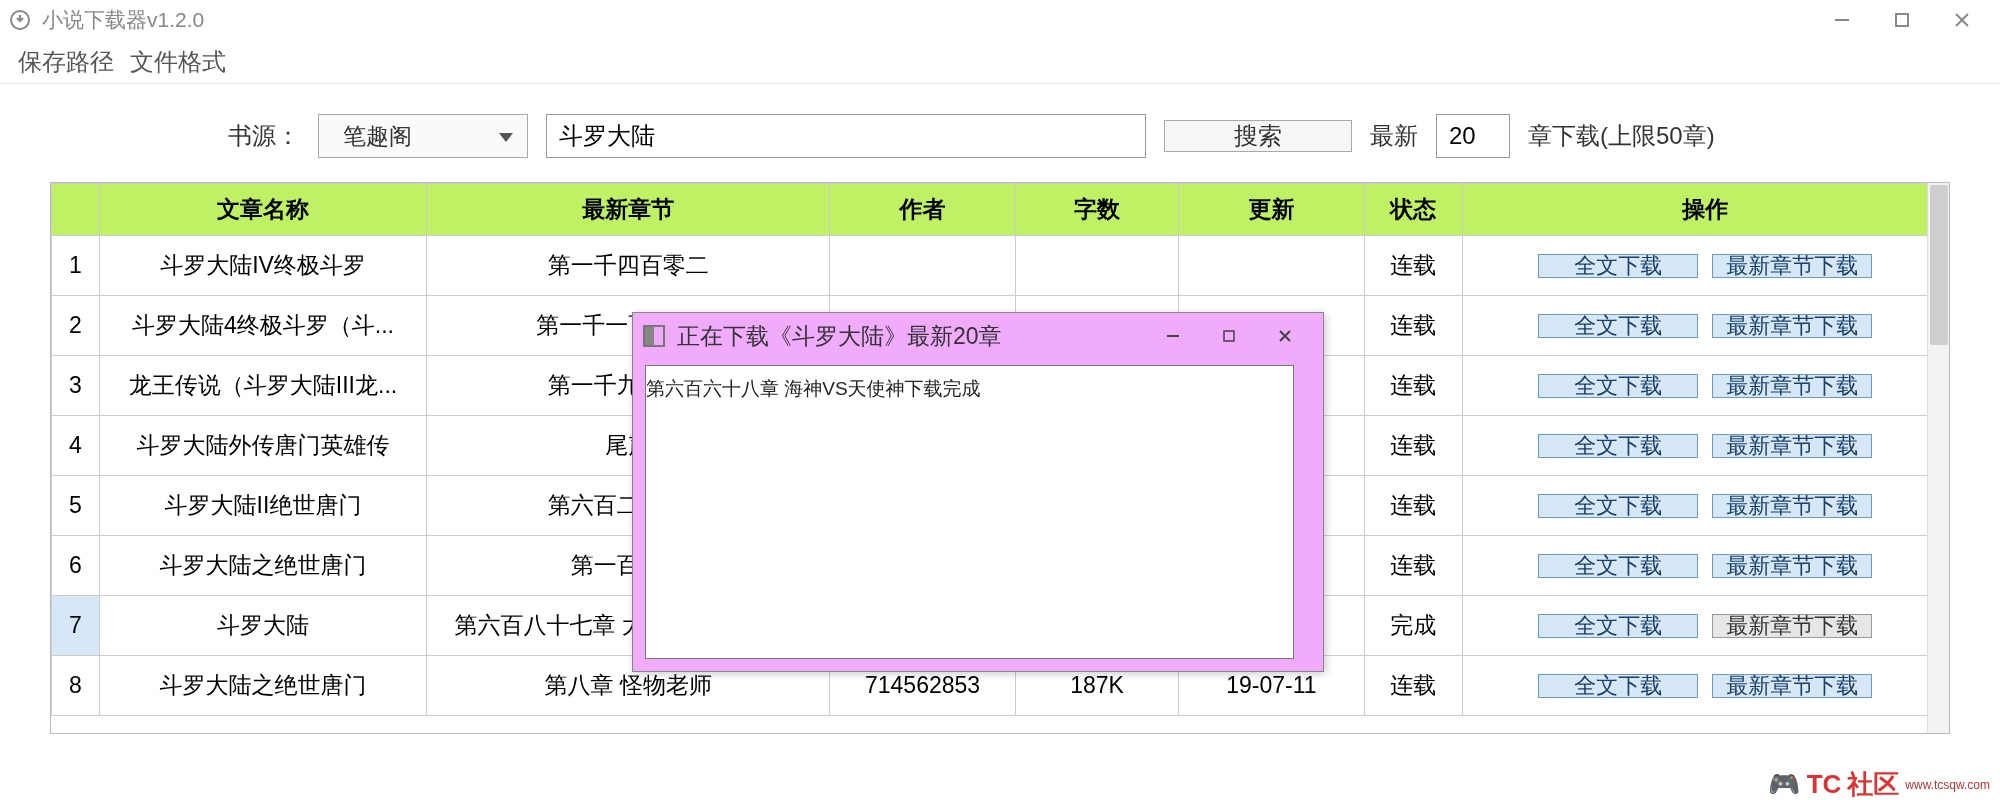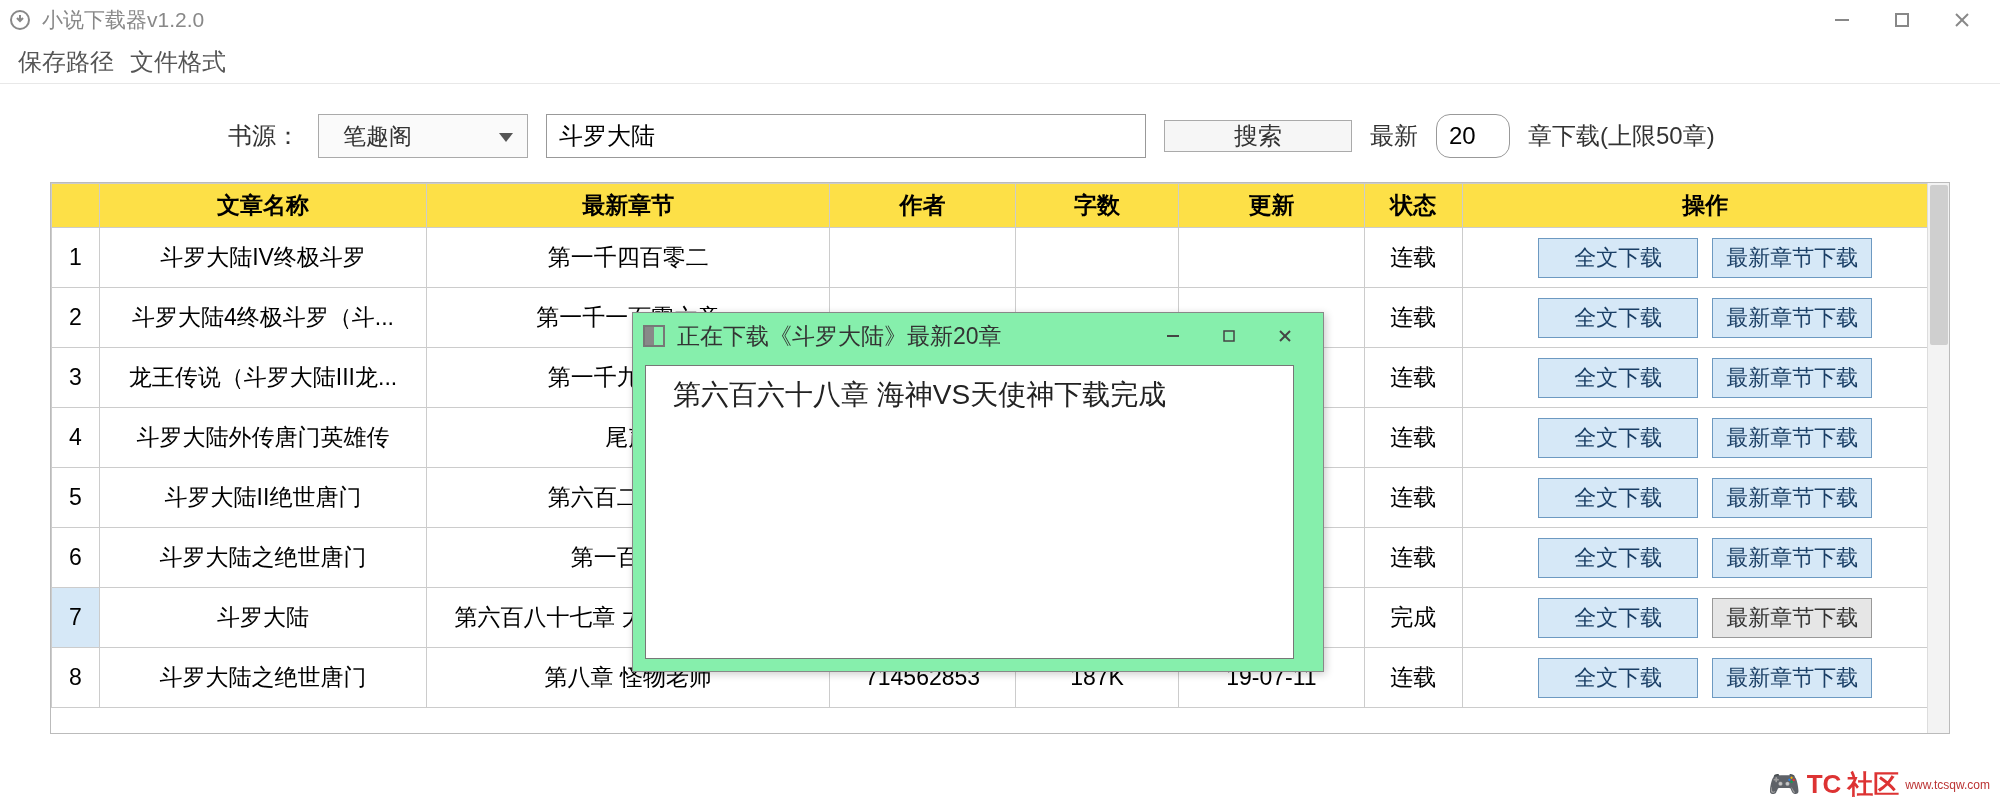--- a/index.html
+++ b/index.html
@@ -97,21 +97,21 @@
   width: 188px;
   height: 32px;
   border: 1px solid #aaa;
   background: #f6f6f6;
   font-size: 24px;
   display: flex;
   align-items: center;
   justify-content: center;
   cursor: default;
 }
-.count-input { width: 74px; border-radius: 14px; }
+.count-input { width: 74px; }
 .table-wrap {
   margin: 0 50px 0 50px;
   border: 1px solid #bbb;
   position: relative;
   height: 552px;
   overflow: hidden;
 }
 table {
   width: 100%;
   border-collapse: collapse;
@@ -121,23 +121,23 @@
   border: 1px solid #ccc;
   font-size: 23px;
   text-align: center;
   height: 60px;
   overflow: hidden;
   white-space: nowrap;
   text-overflow: ellipsis;
   padding: 0 6px;
 }
 th {
-  background: #fde047;
+  background: #bef264;
   font-weight: bold;
-  height: 44px;
+  height: 52px;
   font-family: Liberation Mono, monospace;
 }
 col.c0 { width: 44px; }
 col.c1 { width: 300px; }
 col.c2 { width: 370px; }
 col.c3 { width: 170px; }
 col.c4 { width: 150px; }
 col.c5 { width: 170px; }
 col.c6 { width: 90px; }
 col.c7 { width: 446px; }
@@ -151,21 +151,21 @@
   align-items: center;
   height: 100%;
 }
 .abtn {
   border: 1px solid #6d99c1;
   background: #d6e8f7;
   color: #1b3f66;
   font-size: 22px;
   padding: 4px 6px;
   min-width: 160px;
-  height: 40px;
+  height: 24px;
   display: flex;
   align-items: center;
   justify-content: center;
 }
 .abtn.pressed {
   background: #e6e6e6;
   border-color: #999;
   color: #333;
 }
 .scrollbar {
@@ -186,21 +186,21 @@
   background: #cfcfcf;
   border-radius: 2px;
 }
 
 .dialog {
   position: absolute;
   left: 632px;
   top: 312px;
   width: 692px;
   height: 360px;
-  background: #86efac;
+  background: #f0abfc;
   border: 1px solid #888;
   box-shadow: 2px 2px 8px rgba(0,0,0,0.2);
   display: flex;
   flex-direction: column;
 }
 .dialog .dlg-title {
   height: 46px;
   display: flex;
   align-items: center;
   padding: 0 10px;
@@ -221,22 +221,22 @@
   display: flex;
   align-items: center;
   justify-content: center;
   font-size: 20px;
   color: #444;
 }
 .dialog .dlg-body {
   margin: 6px 29px 12px 12px;
   flex: 1;
   border: 1px solid #777;
-  padding: 10px 27px;
-  font-size: 28px;
+  padding: 10px 0;
+  font-size: 19px;
   color: #222;
   background: #fff;
   overflow: auto;
 }
 .watermark {
   position: absolute;
   right: 10px;
   bottom: 6px;
   font-size: 26px;
   font-weight: bold;

